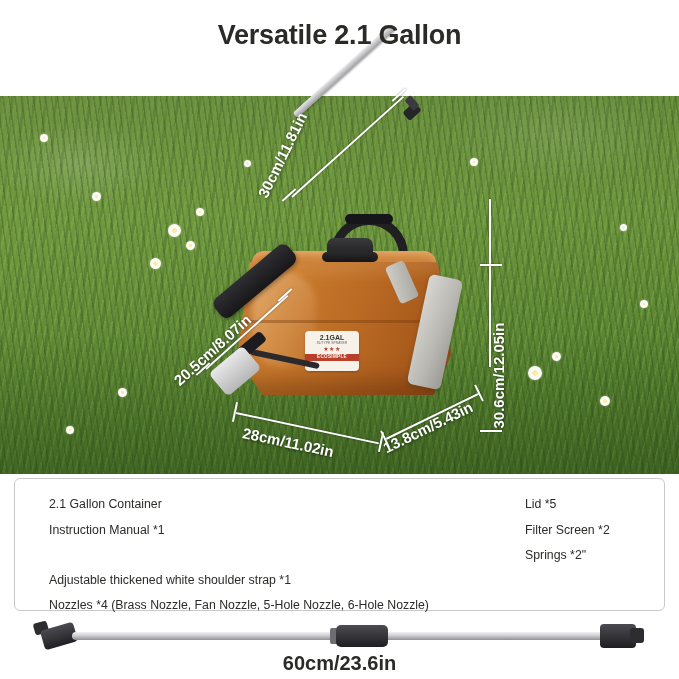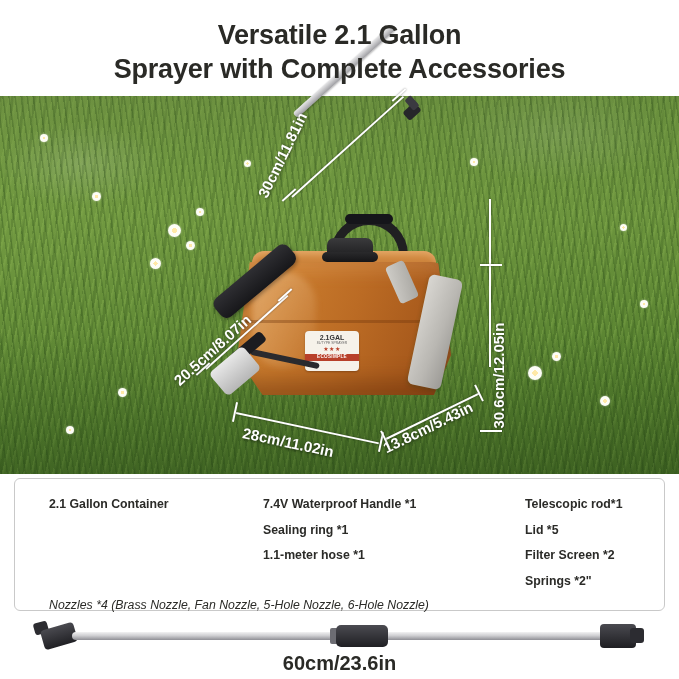--- a/index.html
+++ b/index.html
@@ -366,34 +366,33 @@
     border-radius: 6px;
     box-sizing: border-box;
     background: #ffffff;
     z-index: 50;
   }
   .spec-col {
     position: absolute;
     font-size: 12.3px;
     color: #2b2b28;
     line-height: 25.5px;
-    font-weight: bold;
   }
   .spec-col.c1 { left: 34px; top: 13px; }
   .spec-col.c2 { left: 248px; top: 13px; }
   .spec-col.c3 { left: 510px; top: 13px; }
   .spec-wide {
     position: absolute;
     left: 34px;
     font-size: 12.3px;
     color: #2b2b28;
     line-height: 25.5px;
   }
   .spec-wide.w1 { top: 89px; }
-  .spec-wide.w2 { top: 114px; font-style: italic; }
+  .spec-wide.w2 { top: 114px; }
 
   
   .bottom-wand-wrap {
     position: absolute;
     left: 0;
     top: 612px;
     width: 679px;
     height: 86px;
     z-index: 50;
   }
@@ -473,21 +472,20 @@
     color: #2a2a26;
   }
 </style>
 </head>
 <body>
 
 <div class="page">
 
   <div class="title-block">
     <div class="title-line">Versatile 2.1 Gallon</div>
-    <div class="title-line">Sprayer with Complete Accessories</div>
   </div>
 
   <div class="photo">
     <div class="grass-base"></div>
     <div class="grass-texture"></div>
     <div class="grass-shadowtop"></div>
     <div class="grass-shadowbottom"></div>
 
     <div class="daisy" style="left:168px;top:128px;width:13px;height:13px;"></div>
     <div class="daisy" style="left:186px;top:145px;width:9px;height:9px;"></div>
@@ -559,32 +557,28 @@
   <div class="dim-text" style="left:243px;top:424px;transform:rotate(12deg);transform-origin:left center;">28cm/11.02in</div>
 
   <div class="dim-line" style="left:386px;top:438px;width:104px;transform:rotate(-26deg);transform-origin:left center;"></div>
   <div class="dim-tick" style="left:384px;top:430px;width:2px;height:18px;transform:rotate(-26deg);"></div>
   <div class="dim-tick" style="left:478px;top:384px;width:2px;height:18px;transform:rotate(-26deg);"></div>
   <div class="dim-text" style="left:384px;top:440px;transform:rotate(-26deg);transform-origin:left center;">13.8cm/5.43in</div>
 
   <div class="specs">
     <div class="spec-col c1">
       <div>2.1 Gallon Container</div>
-    </div>
-    <div class="spec-col c2">
-      <div>7.4V Waterproof Handle *1</div>
-      <div>Sealing ring *1</div>
-      <div>1.1-meter hose *1</div>
+      <div>Instruction Manual *1</div>
     </div>
     <div class="spec-col c3">
-      <div>Telescopic rod*1</div>
       <div>Lid *5</div>
       <div>Filter Screen *2</div>
       <div>Springs *2"</div>
     </div>
+    <div class="spec-wide w1">Adjustable thickened white shoulder strap *1</div>
     <div class="spec-wide w2">Nozzles *4 (Brass Nozzle, Fan Nozzle, 5-Hole Nozzle, 6-Hole Nozzle)</div>
   </div>
 
   <div class="bottom-wand-wrap">
     <div class="bw-tip-left"></div>
     <div class="bw-end-left"></div>
     <div class="bw-rod"></div>
     <div class="bw-mid-ring"></div>
     <div class="bw-mid"></div>
     <div class="bw-end-right"></div>

